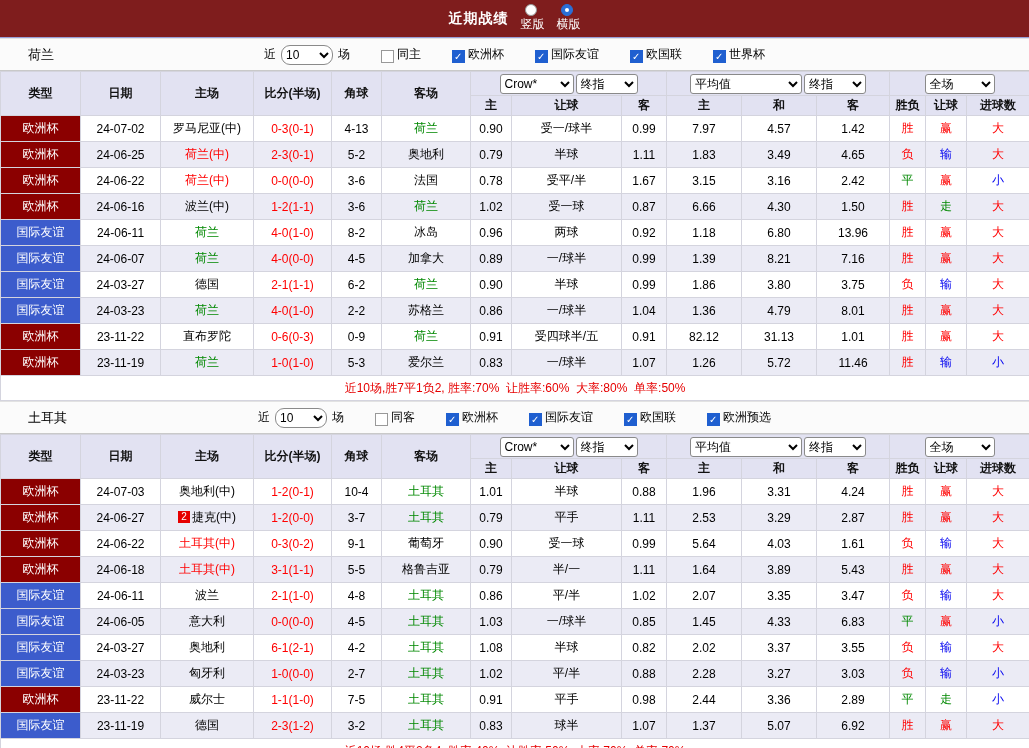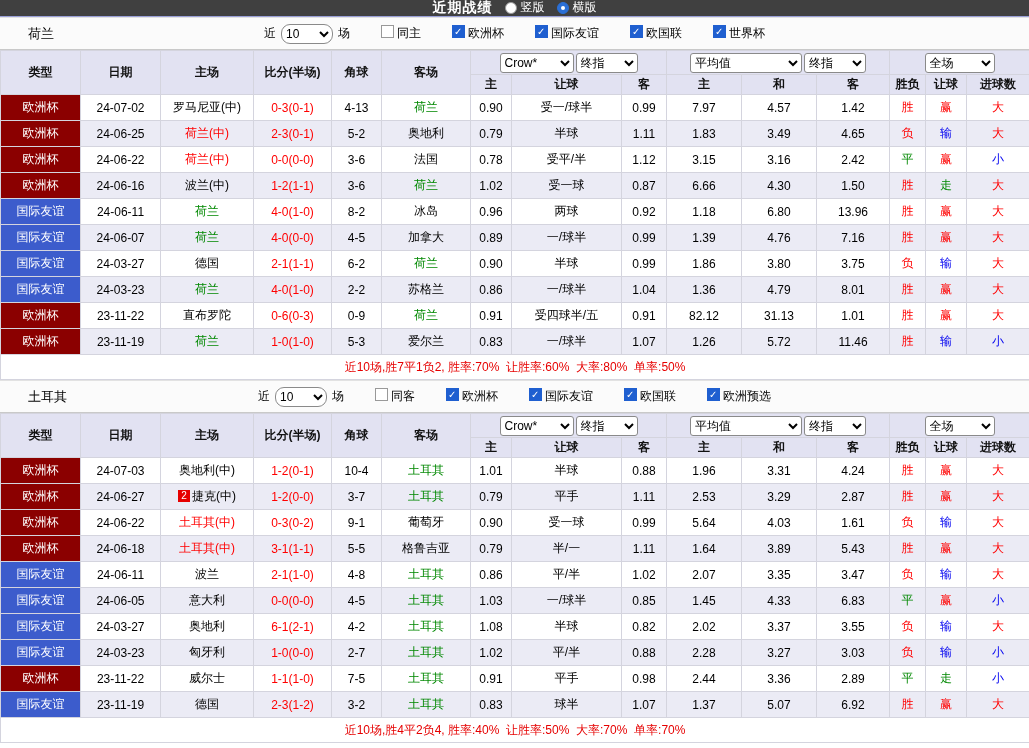--- a/index.html
+++ b/index.html
@@ -3,39 +3,39 @@
 <meta charset="utf-8">
 <style>
   * { margin:0; padding:0; box-sizing:border-box; }
   html,body { width:1029px; }
   body {
     height:748px; overflow:hidden; background:#fff; color:#000;
     font-family:"Liberation Sans","DejaVu Sans",sans-serif; font-size:12px;
   }
   
   .topbar{
-    height:17px; background:#404040; color:#fff;
+    height:38px; background:#7f1d1d; color:#fff;
     display:flex; align-items:center; justify-content:center;
     border-bottom:1px solid #9aa0d8;
   }
   .topbar .title{ font-weight:bold; font-size:14px; letter-spacing:1px; }
-  .radio-label{ display:inline-flex; align-items:center; margin-left:12px; color:#fff; cursor:pointer; }
+  .radio-label{ display:inline-flex; align-items:center; margin-left:12px; color:#fff; cursor:pointer;flex-direction:column; }
   .radio{ width:12px; height:12px; border-radius:50%; background:#fff; border:1px solid #999;
           display:inline-block; margin-right:4px; position:relative; }
   .radio.sel{ background:#2a6fd6; border-color:#2a6fd6; }
   .radio.sel::after{ content:''; position:absolute; left:3px; top:3px; width:4px; height:4px;
           border-radius:50%; background:#fff; }
   
   .secbar{
     height:33px; background:#fbfbfb; border-bottom:1px solid #c9c9c9; border-top:1px solid #e2e2e2;
     display:flex; align-items:center; justify-content:center; position:relative;
   }
   .team{ position:absolute; left:28px; font-size:13px; color:#000; }
   .filter-controls{ display:flex; align-items:center; gap:5px; }
-  .cb-label{ display:inline-flex; align-items:flex-start; cursor:pointer; margin-left:2px;padding-left:24px; }
+  .cb-label{ display:inline-flex; align-items:flex-end; cursor:pointer; margin-left:2px;padding-left:24px; }
   .cb{ display:inline-block; width:13px; height:13px; background:#fff; border:1px solid #999;
        margin-right:3px; position:relative; }
   .cb.on{ background:#1f5fd0; border-color:#1f5fd0; }
   .cb.on::after{ content:"✓"; color:#fff; font-size:10px; position:absolute; left:1px; top:0; line-height:12px; }
   
   select{ font-family:inherit; font-size:12px; height:20px; border:1px solid #8a8a8a;
           background:#fff; border-radius:3px; }
   .w52{ width:52px;border-radius:9px; } .w62{ width:62px; } .w72{ width:74px; } .w92{ width:112px; } .w70{ width:70px; }
   
   table{ width:1029px; table-layout:fixed; border-collapse:collapse; font-size:12px; }
@@ -189,21 +189,21 @@
           </tr>
           <tr>
             <td class="type" style="background: rgb(139, 0, 0);">欧洲杯</td>
             <td>24-06-22</td>
             <td class="c-red">荷兰(中)</td>
             <td class="c-red">0-0(0-0)</td>
             <td>3-6</td>
             <td class="c-black">法国</td>
             <td>0.78</td>
             <td>受平/半</td>
-            <td>1.12</td>
+            <td>1.67</td>
             <td>3.15</td>
             <td>3.16</td>
             <td>2.42</td>
             <td class="c-green">平</td>
             <td class="c-red">赢</td>
             <td class="c-blue">小</td>
           </tr>
           <tr>
             <td class="type" style="background: rgb(139, 0, 0);">欧洲杯</td>
             <td>24-06-16</td>
@@ -242,21 +242,21 @@
             <td class="type" style="background: rgb(60, 92, 204);">国际友谊</td>
             <td>24-06-07</td>
             <td class="c-green">荷兰</td>
             <td class="c-red">4-0(0-0)</td>
             <td>4-5</td>
             <td class="c-black">加拿大</td>
             <td>0.89</td>
             <td>一/球半</td>
             <td>0.99</td>
             <td>1.39</td>
-            <td>4.76</td>
+            <td>8.21</td>
             <td>7.16</td>
             <td class="c-red">胜</td>
             <td class="c-red">赢</td>
             <td class="c-red">大</td>
           </tr>
           <tr>
             <td class="type" style="background: rgb(60, 92, 204);">国际友谊</td>
             <td>24-03-27</td>
             <td class="c-black">德国</td>
             <td class="c-red">2-1(1-1)</td>

